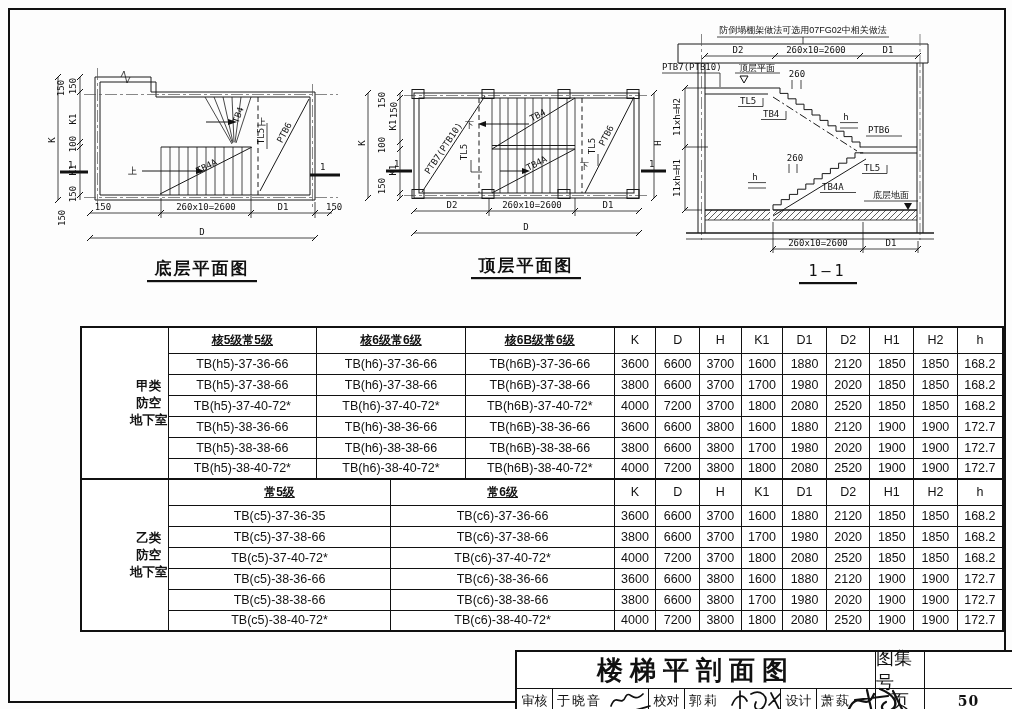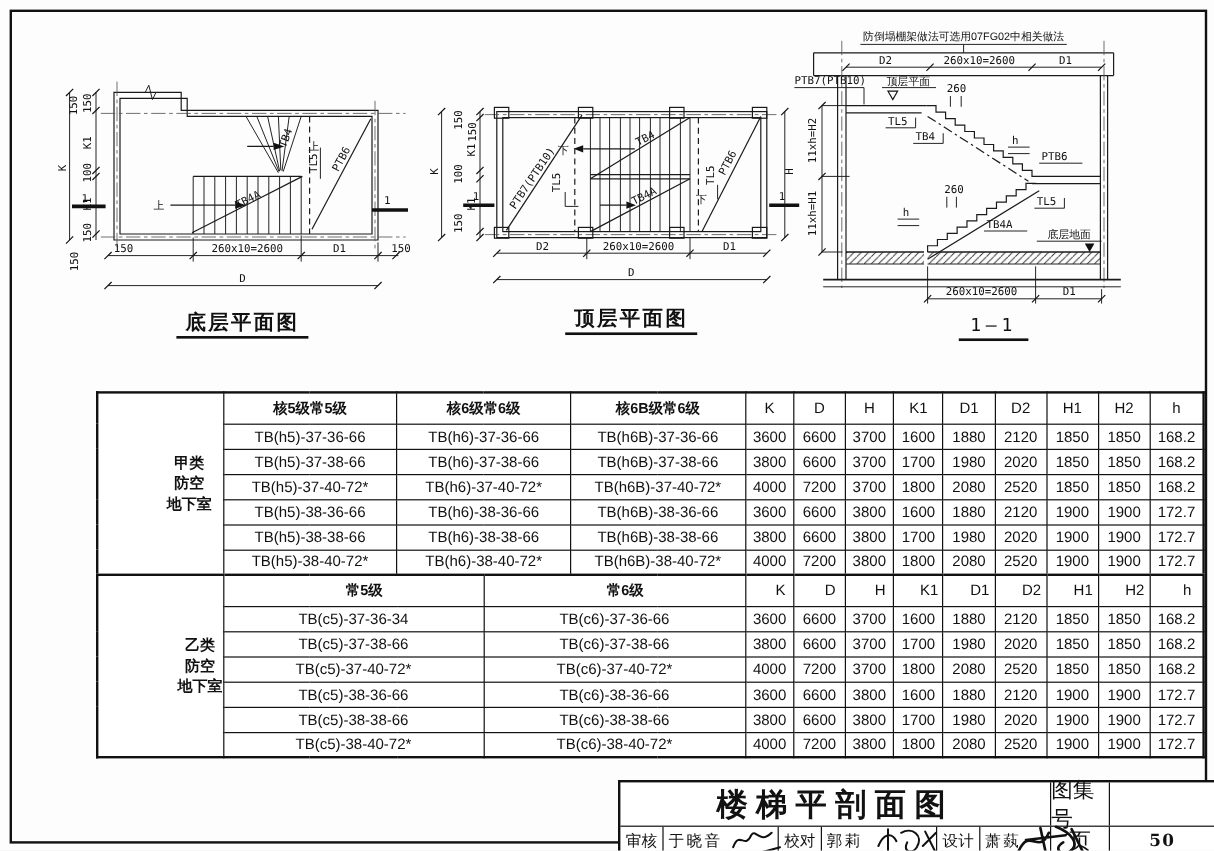--- a/index.html
+++ b/index.html
@@ -15,27 +15,27 @@
   .cl{stroke:#555;stroke-width:0.7;stroke-dasharray:12 3 3 3;fill:none;}
   .dash{stroke-dasharray:5 3.5;}
   .dd{stroke-dasharray:8 3 2 3;}
   .tk{stroke:#111;stroke-width:1;}
   .fillb{fill:#111;stroke:none;}
   
   .dim-table-title{position:absolute;left:70px;top:294px;width:878px;text-align:center;font-size:15px;font-weight:bold;letter-spacing:1px;}
   table.dims{position:absolute;left:70px;top:316px;border-collapse:collapse;table-layout:fixed;border:2px solid #111;background:#fff;}
   table.dims td,table.dims th{border:1px solid #111;text-align:center;vertical-align:middle;white-space:nowrap;overflow:hidden;padding:0;font-family:"Liberation Sans",sans-serif;}
   tr.hdr{height:26px;} tr.dr{height:21px;padding-left:16px;}
-  th.mh{font-weight:bold;font-size:12px;}
+  th.mh{font-weight:bold;font-size:12px;text-decoration:underline;}
   th.dh{font-weight:normal;font-size:12.5px;font-family:"DejaVu Sans Mono",monospace;}
   td.model{font-size:12.5px;font-family:"DejaVu Sans Mono",monospace;}
   td.num{font-size:12.5px;font-family:"DejaVu Sans Mono",monospace;}
   td.group{border-right:1.5px solid #111;font-size:12.5px;font-weight:bold;}
   td.group .gwrap{display:flex;flex-direction:column;justify-content:flex-end;height:100%;align-items:center;margin-left:48px;}
-  tr.sec2sep th,tr.sec2sep td{border-top:2px solid #111;padding-left:18px;}
+  tr.sec2sep th,tr.sec2sep td{border-top:2px solid #111;}
   tr.midsep td{border-top:1.5px solid #111;}
   
   .note{position:absolute;left:95px;top:630px;font-size:13px;letter-spacing:0.5px;}
   
   .tblock{position:absolute;left:505px;top:640px;width:497px;height:61px;border-left:2px solid #111;border-top:2px solid #111;background:#fff;box-sizing:border-box;display:flex;flex-direction:column;}
   .tb-row1{display:flex;height:36px;border-bottom:1.5px solid #111;}
   .tb-row2{display:flex;flex:1;}
   .tb-title{width:359px;border-right:1.5px solid #111;display:flex;align-items:center;justify-content:center;font-size:26px;font-weight:bold;letter-spacing:7px;box-sizing:border-box;}
   .tb-lab{width:49px;border-right:1.5px solid #111;display:flex;align-items:center;justify-content:center;font-size:18px;box-sizing:border-box;}
   .tb-val{flex:1;display:flex;align-items:center;justify-content:center;font-family:"DejaVu Serif",serif;font-weight:bold;font-size:15px;letter-spacing:1px;}
@@ -489,21 +489,21 @@
       <th class="dh">D</th>
       <th class="dh">H</th>
       <th class="dh">K1</th>
       <th class="dh">D1</th>
       <th class="dh">D2</th>
       <th class="dh">H1</th>
       <th class="dh">H2</th>
       <th class="dh">h</th>
     </tr>
     <tr class="dr">
-      <td class="model" colspan="3">TB(c5)-37-36-34</td>
+      <td class="model" colspan="3">TB(c5)-37-36-35</td>
       <td class="model" colspan="3">TB(c6)-37-36-66</td>
       <td class="num">3600</td>
             <td class="num">6600</td>
             <td class="num">3700</td>
             <td class="num">1600</td>
             <td class="num">1880</td>
             <td class="num">2120</td>
             <td class="num">1850</td>
             <td class="num">1850</td>
             <td class="num">168.2</td>

